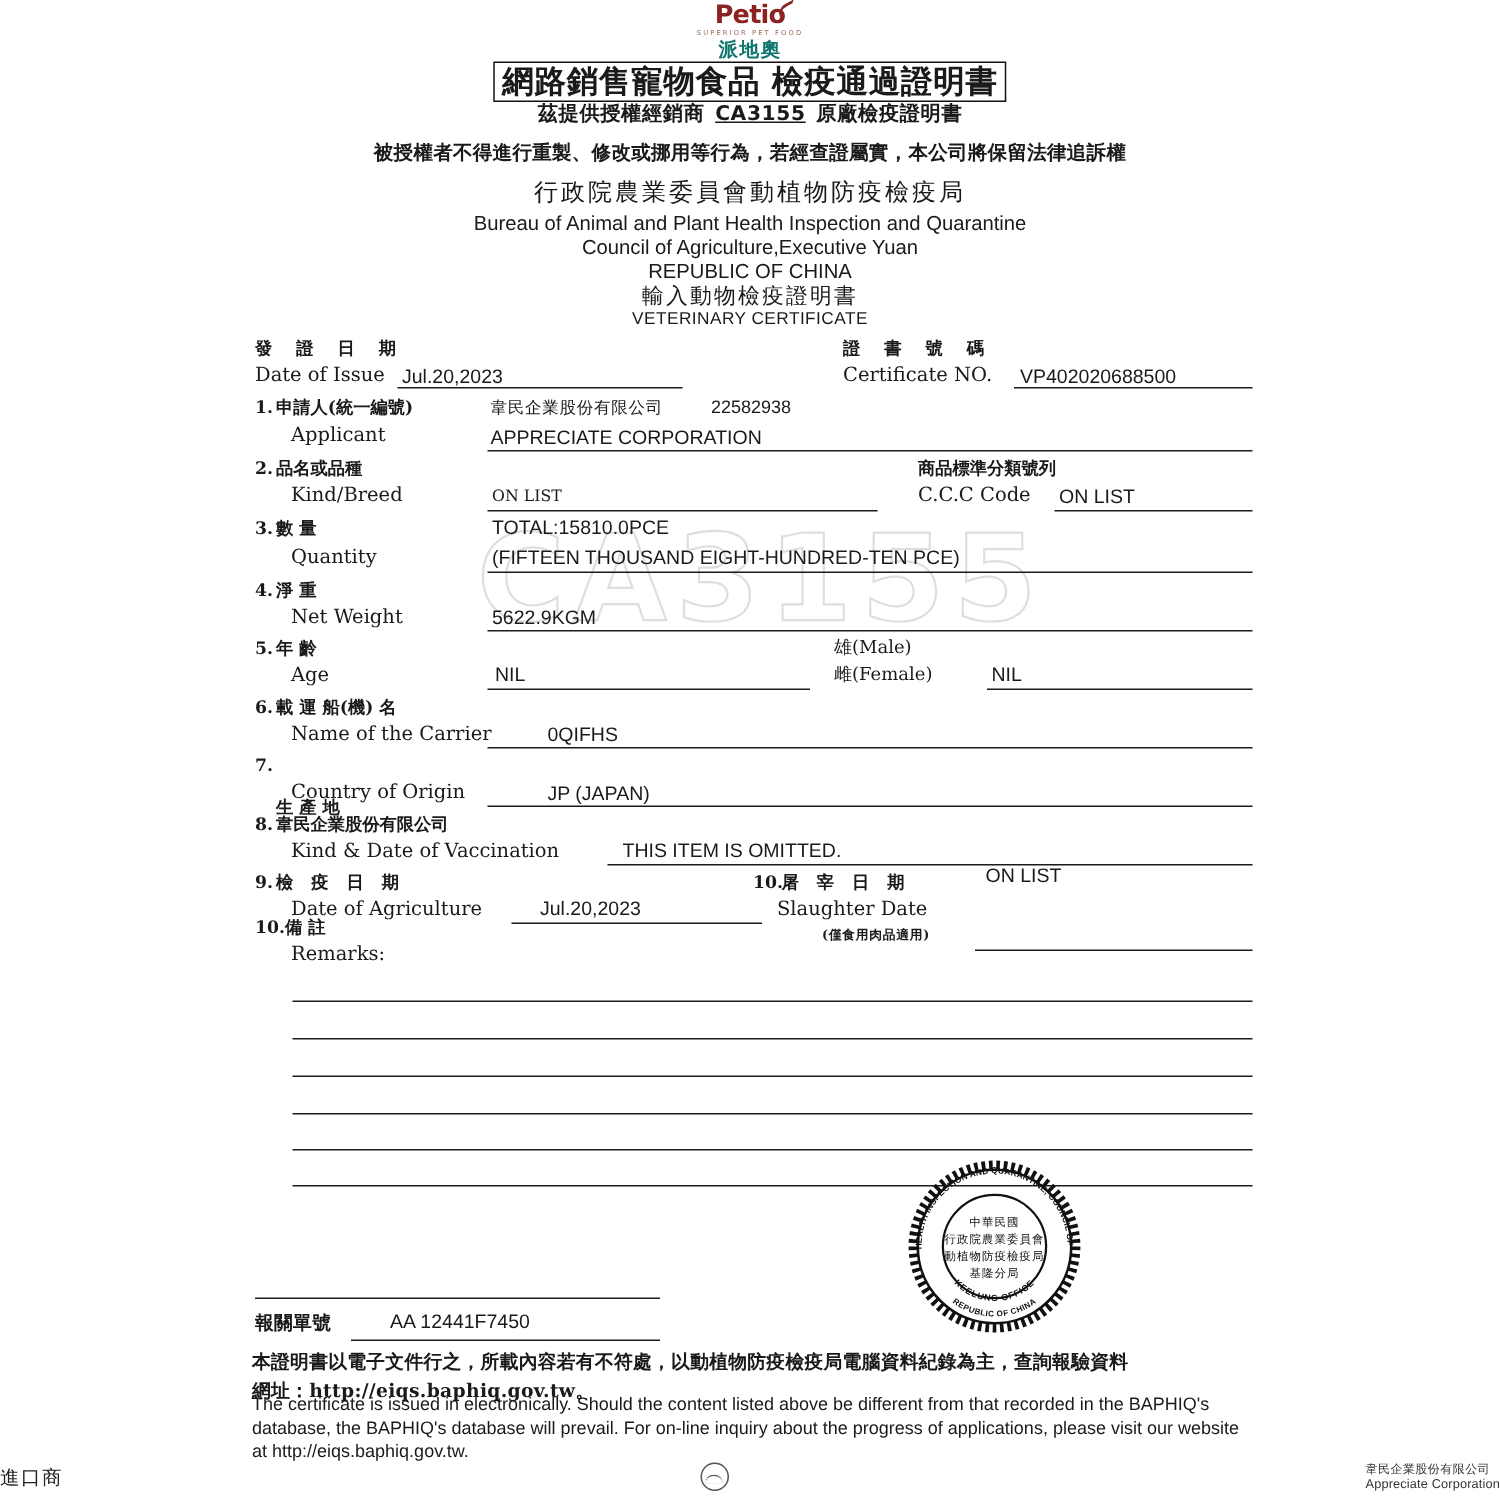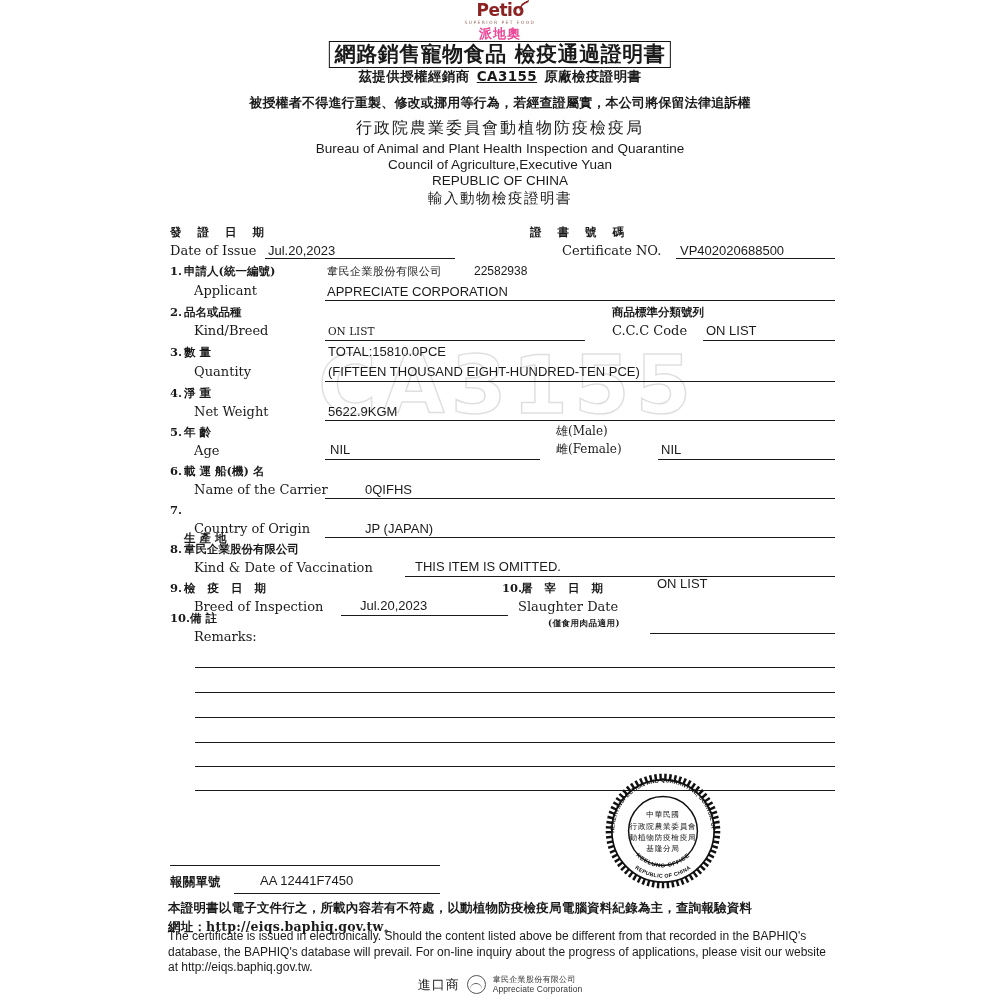--- a/index.html
+++ b/index.html
@@ -53,21 +53,21 @@
     font-family: "DejaVu Sans", sans-serif;
     font-size: 4.5px;
     color: #9b6a5e;
     letter-spacing: 1.4px;
     line-height: 6px;
   }
   .logo-cn {
     font-family: "DejaVu Sans", sans-serif;
     font-weight: bold;
     font-size: 13px;
-    color: #ec4899;
+    color: #0f766e;
     letter-spacing: 1px;
     line-height: 15px;
   }
 
   
   #title-box {
     left: 50%;
     transform: translateX(-50%);
     top: 41px;
     border: 1.4px solid #111;
@@ -210,21 +210,21 @@
   .foot-en {
     font-family: "Liberation Sans", sans-serif;
     font-size: 12px;
     line-height: 15.5px;
   }
 
   
   #importer-row {
     left: 0; right: 0; top: 975px;
     display: flex;
-    justify-content: center;
+    justify-content: space-between;
     align-items: center;
     gap: 7px;
   }
   #importer-label {
     font-family: "DejaVu Serif", serif;
     font-size: 13px;
     letter-spacing: 1px;
     color: #222;
   }
   #importer-logo {
@@ -279,27 +279,28 @@
     <span>原廠檢疫證明書</span>
   </div>
 
   <div class="abs" id="warn-line">被授權者不得進行重製、修改或挪用等行為，若經查證屬實，本公司將保留法律追訴權</div>
 
   <div class="abs" id="agency-cn">行政院農業委員會動植物防疫檢疫局</div>
   <div class="abs agency-en" id="agency-en2">Council of Agriculture,Executive Yuan</div>
   <div class="abs agency-en" id="agency-en1">Bureau of Animal and Plant Health Inspection and Quarantine</div>
   <div class="abs agency-en" id="agency-en3">REPUBLIC OF CHINA</div>
   <div class="abs" id="doc-title-cn">輸入動物檢疫證明書</div>
+  <div class="abs" id="doc-title-en">VETERINARY CERTIFICATE</div>
 
   <div class="abs lbl-cn" style="left:170px; top:225px; letter-spacing:6px;">發  證  日  期</div>
   <div class="abs lbl-en" style="left:170px; top:243px;">Date of Issue</div>
   <div class="abs val" style="left:268px; top:243px;">Jul.20,2023</div>
   <div class="rule" style="left:265px; top:258px; width:190px;"></div>
 
-  <div class="abs lbl-cn" style="left:530px; top:225px; letter-spacing:6px;">證  書  號  碼</div>
+  <div class="abs lbl-cn" style="left:562px; top:225px; letter-spacing:6px;">證  書  號  碼</div>
   <div class="abs lbl-en" style="left:562px; top:243px;">Certificate NO.</div>
   <div class="abs val" style="left:680px; top:243px;">VP402020688500</div>
   <div class="rule" style="left:676px; top:258px; width:159px;"></div>
 
   <div class="abs lbl-cn" style="left:170px; top:264px;">1.</div>
   <div class="abs lbl-cn" style="left:184px; top:264px;">申請人(統一編號)</div>
   <div class="abs lbl-en" style="left:194px; top:283px;">Applicant</div>
   <div class="abs val-cn" style="left:327px; top:265px;">韋民企業股份有限公司</div>
   <div class="abs val-sm" style="left:474px; top:265px; font-family:'Liberation Sans',sans-serif; font-size:12px;">22582938</div>
   <div class="abs val" style="left:327px; top:284px;">APPRECIATE CORPORATION</div>
@@ -353,21 +354,21 @@
   <div class="rule" style="left:325px; top:537px; width:510px;"></div>
 
   <div class="abs lbl-cn" style="left:170px; top:542px;">8.</div>
   <div class="abs lbl-cn" style="left:184px; top:542px;">韋民企業股份有限公司</div>
   <div class="abs lbl-en" style="left:194px; top:560px;">Kind &amp; Date of Vaccination</div>
   <div class="abs val" style="left:415px; top:559px;">THIS ITEM IS OMITTED.</div>
   <div class="rule" style="left:405px; top:576px; width:430px;"></div>
 
   <div class="abs lbl-cn" style="left:170px; top:581px;">9.</div>
   <div class="abs lbl-cn" style="left:184px; top:581px; letter-spacing:4px;">檢  疫  日  期</div>
-  <div class="abs lbl-en" style="left:194px; top:599px;">Breed of Inspection</div>
+  <div class="abs lbl-en" style="left:194px; top:599px;">Date of Agriculture</div>
   <div class="abs val" style="left:360px; top:598px;">Jul.20,2023</div>
   <div class="rule" style="left:341px; top:615px; width:167px;"></div>
 
   <div class="abs lbl-cn" style="left:502px; top:581px;">10.</div>
   <div class="abs lbl-cn" style="left:521px; top:581px; letter-spacing:4px;">屠  宰  日  期</div>
   <div class="abs lbl-en" style="left:518px; top:599px;">Slaughter Date</div>
   <div class="abs val" style="left:657px; top:576px;">ON LIST</div>
   <div class="abs" style="left:548px; top:618px; font-family:'DejaVu Serif',serif; font-weight:bold; font-size:8.5px; letter-spacing:0.5px;">(僅食用肉品適用)</div>
   <div class="rule" style="left:650px; top:633px; width:185px;"></div>
 

